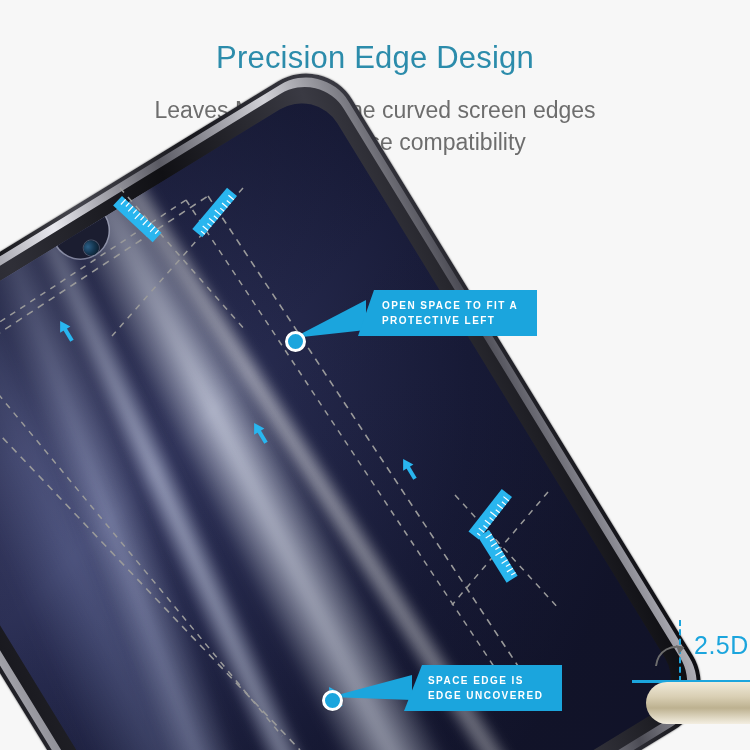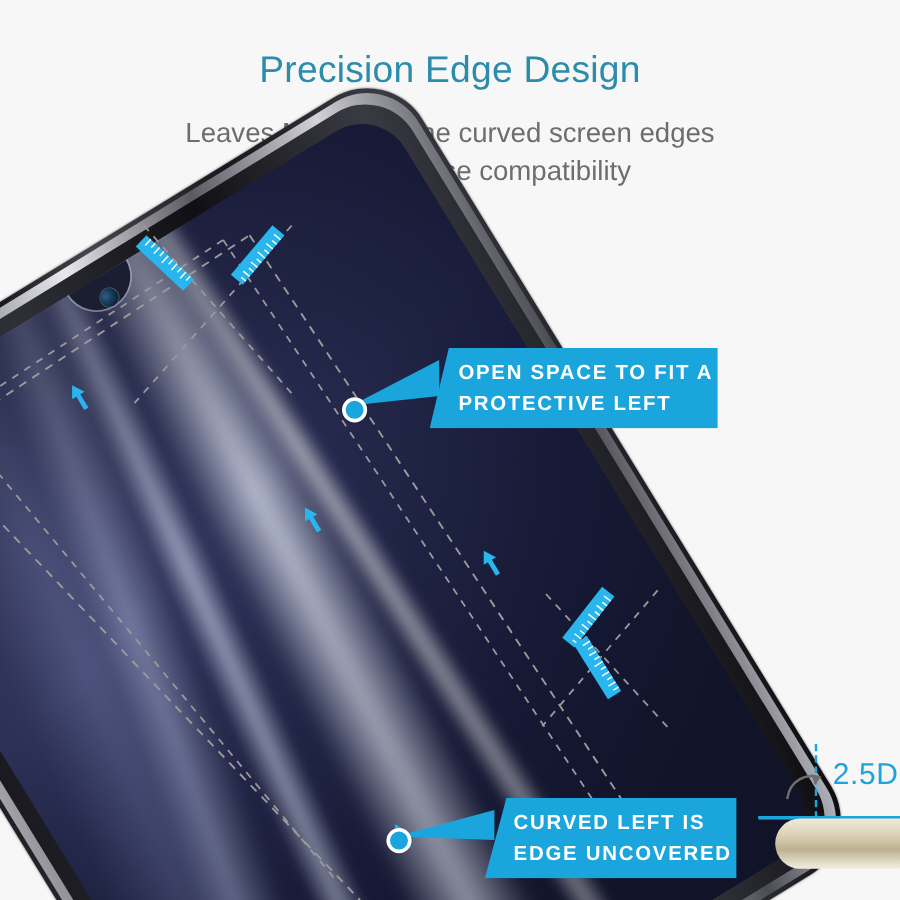--- a/index.html
+++ b/index.html
@@ -95,25 +95,25 @@
   }
 
   
   .guides{position:absolute;inset:0;pointer-events:none;}
 
   
   .callout{
     position:absolute;
     background:#1ba5dd;
     color:#ffffff;
-    font-size:17px;
+    font-size:10px;
     font-weight:700;
     letter-spacing:1.45px;
     line-height:1.5;
-    padding:8px 4px 8px 24px;
+    padding:8px 19px 8px 24px;
     white-space:nowrap;
   }
   .callout span{display:block;}
   .callout-open{
     left:358px;top:290px;
     clip-path:polygon(16px 0, 100% 0, 100% 100%, 0 100%);
   }
   .callout-curved{
     left:404px;top:665px;
     clip-path:polygon(18px 0, 100% 0, 100% 100%, 0 100%);
@@ -249,21 +249,21 @@
     <path d="M330 697 L412 675 L412 700 Z" fill="#1ba5dd"></path>
   </svg>
 
   <div class="callout callout-open">
     <span>OPEN SPACE TO FIT A</span>
     <span>PROTECTIVE LEFT</span>
   </div>
   <div class="dot dot-open"></div>
 
   <div class="callout callout-curved">
-    <span>CURVED LEFT IS</span>
+    <span>SPACE EDGE IS</span>
     <span>EDGE UNCOVERED</span>
   </div>
   <div class="dot dot-curved"></div>
 
   <div class="inset">
     <div class="dash-v"></div>
     <div class="dash-h"></div>
     <svg width="60" height="44" style="position:absolute;left:18px;top:30px;">
       <path d="M6 30 C8 14, 22 8, 34 12" fill="none" stroke="#6d6d6d" stroke-width="2"></path>
       <path d="M34 12 L26 9 L29 18 Z" fill="#6d6d6d"></path>

